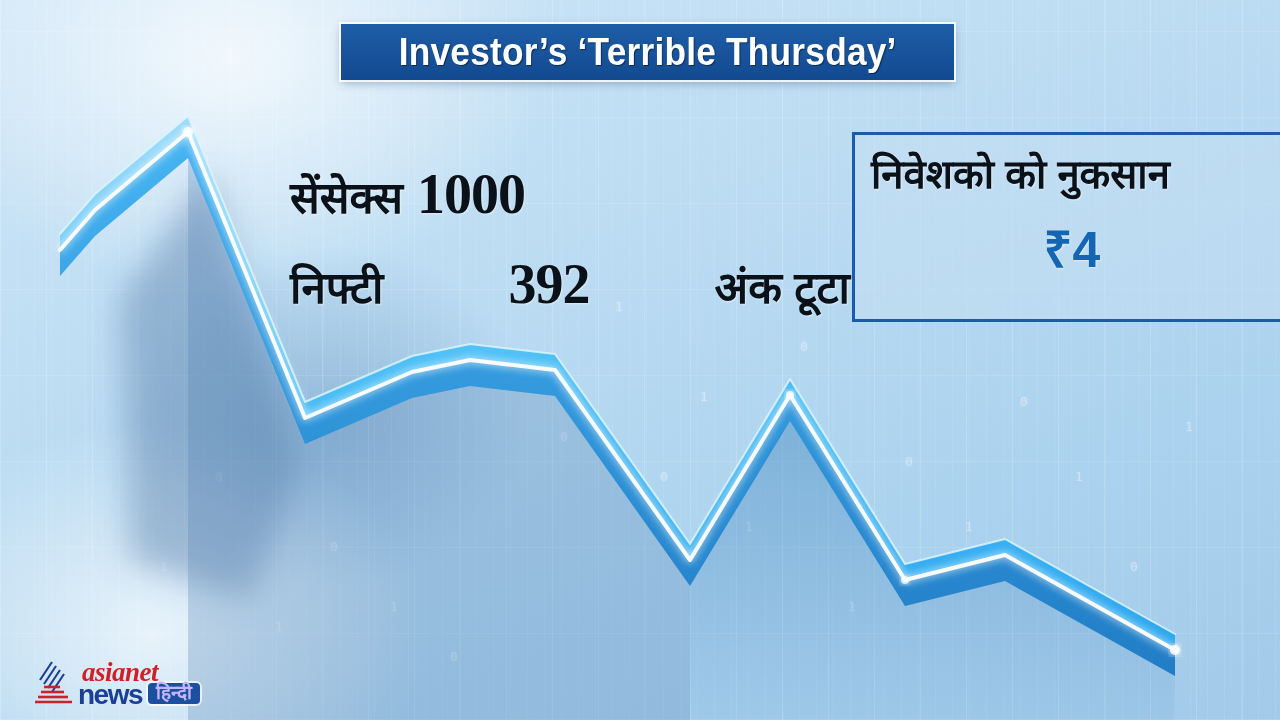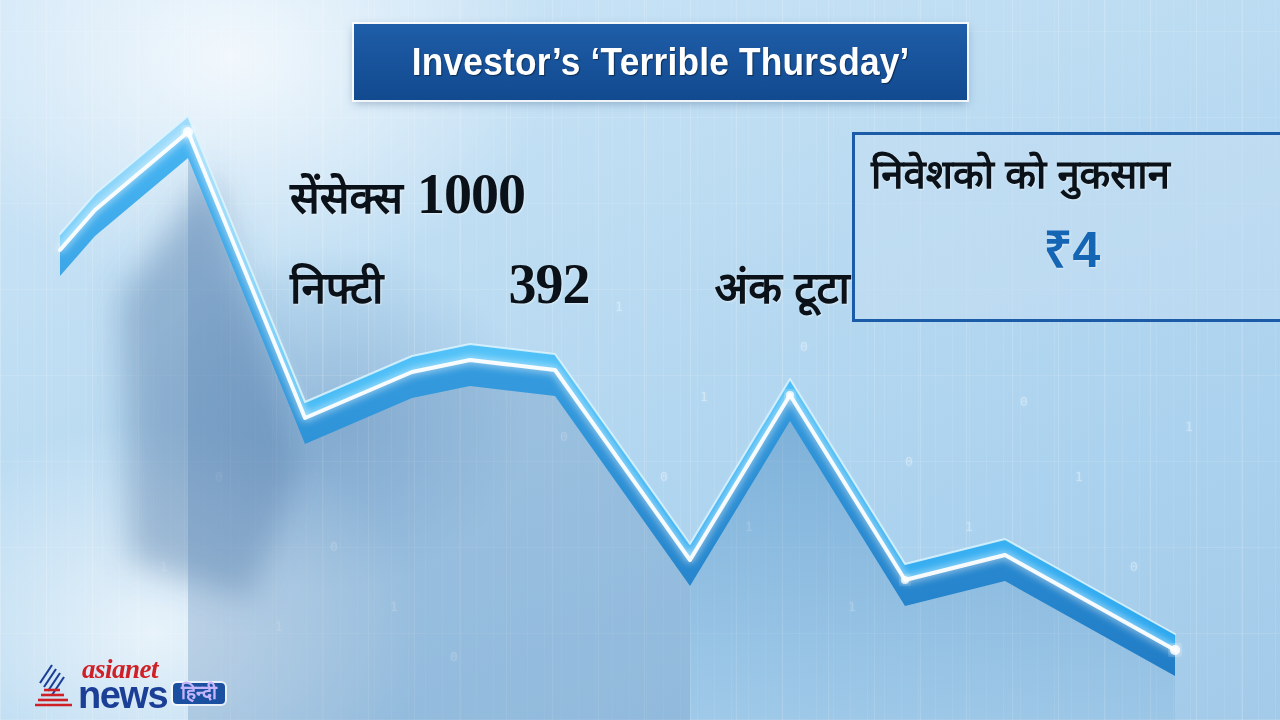--- a/index.html
+++ b/index.html
@@ -32,21 +32,21 @@
   }
   .digits{position:absolute;inset:0;pointer-events:none;opacity:.38;}
   .digits span{
     position:absolute;color:#ffffff;font-family:"DejaVu Sans Mono", monospace;
     font-size:13px;line-height:1;text-shadow:0 0 3px rgba(255,255,255,.7);
   }
   .chartsvg{position:absolute;left:0;top:0;width:1280px;height:720px;}
 
   
   .title-banner{
-    position:absolute;left:354px;top:24px;width:613px;height:76px;
+    position:absolute;left:341px;top:24px;width:613px;height:56px;
     background:linear-gradient(180deg,#1e5ea8 0%, #17529a 55%, #124a8f 100%);
     box-shadow:0 0 0 2px rgba(255,255,255,.85), 0 3px 9px rgba(20,60,110,.35);
     display:flex;align-items:center;justify-content:center;
   }
   .title-text{
     color:#ffffff;font-weight:bold;font-size:38px;letter-spacing:.2px;
     font-family:"Liberation Sans", sans-serif;
     white-space:nowrap;transform:scaleX(.93);
     text-shadow:1px 1px 1px rgba(0,0,0,.45);
   }
@@ -94,21 +94,21 @@
   
   .logo{position:absolute;left:30px;top:658px;display:flex;align-items:flex-end;gap:6px;}
   .logo-mark{width:46px;height:50px;flex:0 0 auto;}
   .logo-words{display:flex;flex-direction:column;line-height:.82;margin-left:-4px;}
   .logo-asianet{
     font-family:"Liberation Serif", serif;font-style:italic;font-weight:bold;
     font-size:27px;color:#cf2027;letter-spacing:-.5px;margin-left:4px;
   }
   .logo-newsrow{display:flex;align-items:center;gap:6px;}
   .logo-news{
-    font-family:"Liberation Sans", sans-serif;font-weight:bold;font-size:38px;
+    font-family:"Liberation Sans", sans-serif;font-weight:bold;font-size:28px;
     color:#1b3f96;letter-spacing:-1.5px;
   }
   .logo-hindi-badge{
     background:#1b4fa0;color:#c4b5fd;font-family:"Liberation Sans", sans-serif;
     font-weight:bold;font-size:19px;padding:2px 8px 3px 8px;border-radius:4px;
     box-shadow:0 0 0 2px rgba(255,255,255,.7);margin-bottom:4px;
   }
 </style>
 </head>
 <body>

